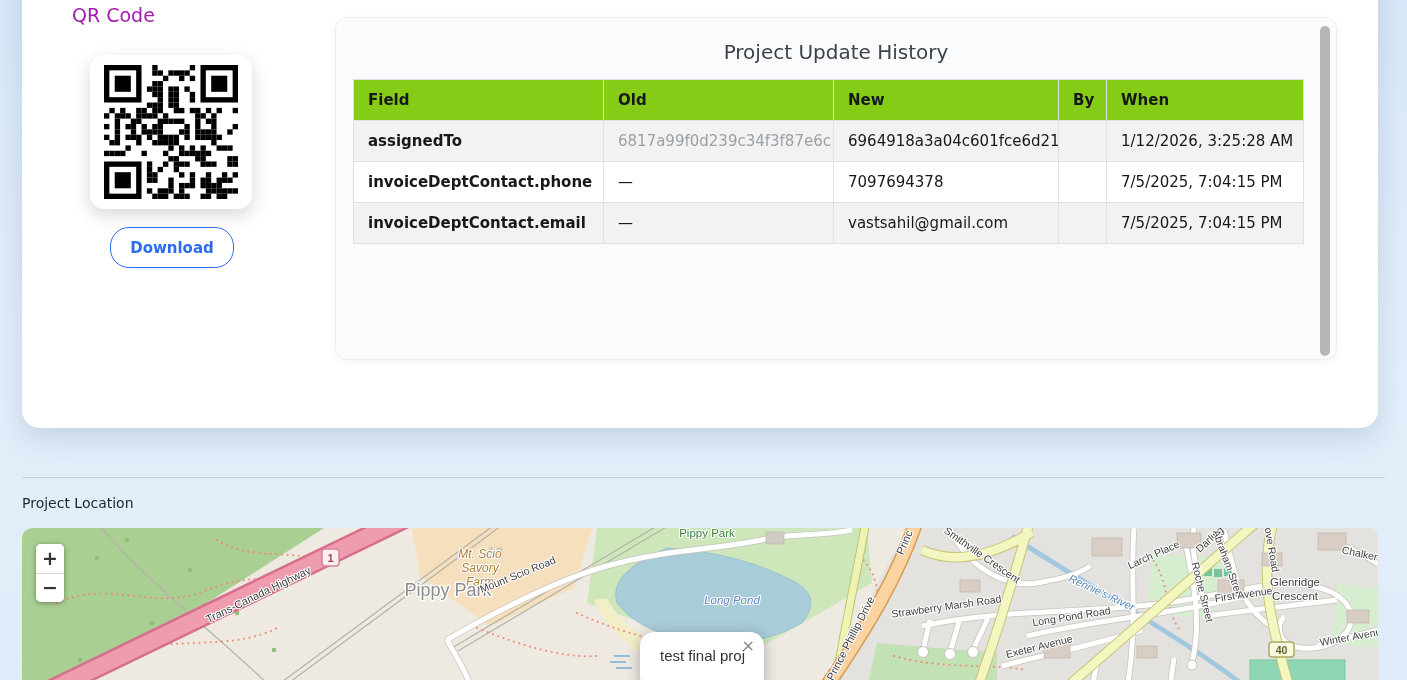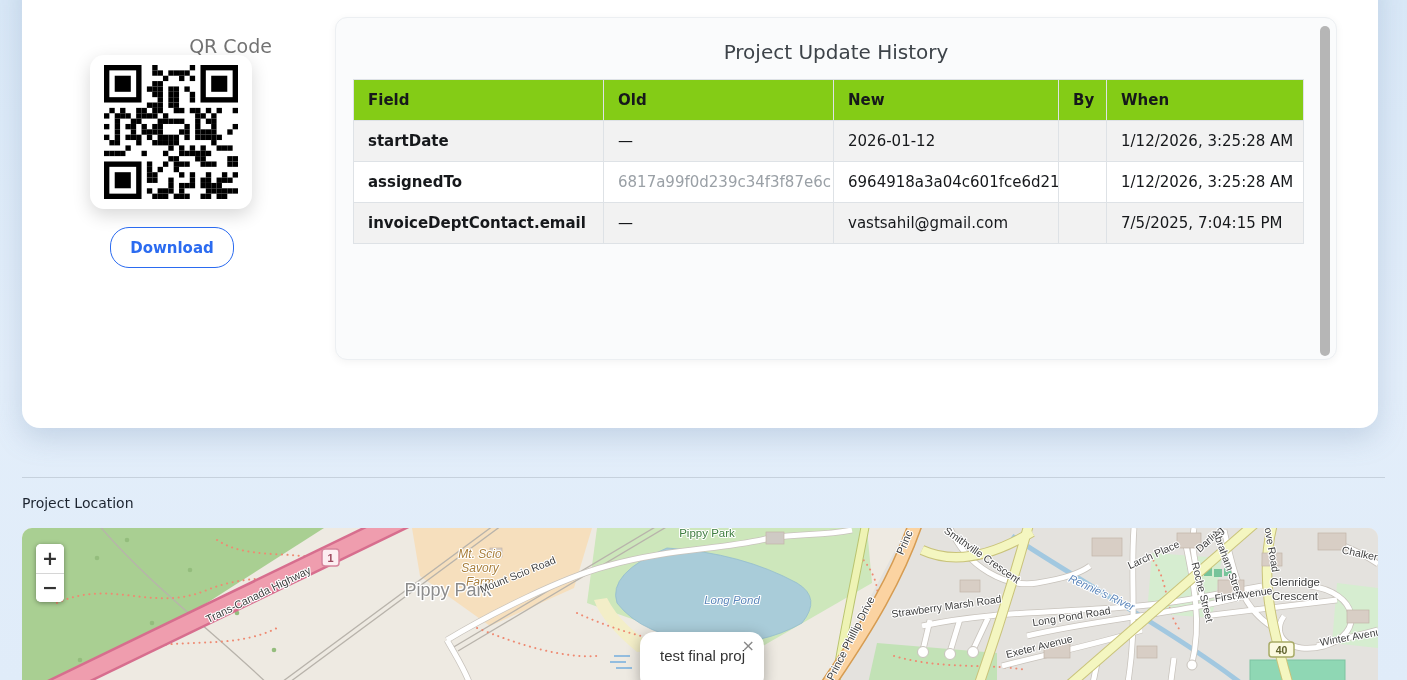--- a/index.html
+++ b/index.html
@@ -7,22 +7,22 @@
   body { font-family:"DejaVu Sans","Liberation Sans",sans-serif; }
   #page { position:relative; width:1407px; height:680px; overflow:hidden;
           background:linear-gradient(180deg,#d9e8f7 0%,#e3eefa 55%,#e0ecf9 100%); }
 
   
   .main-card { position:absolute; left:22px; top:-40px; width:1356px; height:468px;
                background:#ffffff; border-radius:18px;
                box-shadow:0 10px 28px rgba(110,140,175,.28); }
 
   
-  .qr-title { position:absolute; left:50px; top:75px; width:200px; text-align:right;
-              font-size:19px; font-weight:500; color:#737373; }
+  .qr-title { position:absolute; left:50px; top:44px; width:200px; text-align:left;
+              font-size:19px; font-weight:500; color:#a21caf; }
   .qr-box { position:absolute; left:68px; top:95px; width:162px; height:154px;
             background:#fff; border-radius:14px; box-shadow:0 6px 18px rgba(0,0,0,.16); }
   .qr-img { position:absolute; left:14px; top:10px; width:134px; height:134px; }
   .download-btn { position:absolute; left:88px; top:267px; width:124px; height:41px;
                   background:#fff; border:1.5px solid #2b6bf0; border-radius:19px;
                   color:#2b6bf0; font-weight:700; font-size:15px; font-family:inherit;
                   cursor:pointer; }
 
   
   .history-card { position:absolute; left:313px; top:57px; width:1002px; height:343px;
@@ -316,32 +316,32 @@
           <tr>
             <th>Field</th>
             <th>Old</th>
             <th>New</th>
             <th>By</th>
             <th>When</th>
           </tr>
         </thead>
         <tbody>
           <tr>
-            <td class="cell-field">startDate</td>
-            <td class="cell-old">—</td>
-            <td class="cell-new">2026-01-12</td>
-            <td class="cell-by"></td>
-            <td class="cell-when">1/12/2026, 3:25:28 AM</td>
-          </tr>
-          <tr>
             <td class="cell-field">assignedTo</td>
             <td class="cell-old muted">6817a99f0d239c34f3f87e6c</td>
             <td class="cell-new">6964918a3a04c601fce6d214</td>
             <td class="cell-by"></td>
             <td class="cell-when">1/12/2026, 3:25:28 AM</td>
+          </tr>
+          <tr>
+            <td class="cell-field">invoiceDeptContact.phone</td>
+            <td class="cell-old">—</td>
+            <td class="cell-new">7097694378</td>
+            <td class="cell-by"></td>
+            <td class="cell-when">7/5/2025, 7:04:15 PM</td>
           </tr>
           <tr>
             <td class="cell-field">invoiceDeptContact.email</td>
             <td class="cell-old">—</td>
             <td class="cell-new">vastsahil@gmail.com</td>
             <td class="cell-by"></td>
             <td class="cell-when">7/5/2025, 7:04:15 PM</td>
           </tr>
 
         </tbody>

